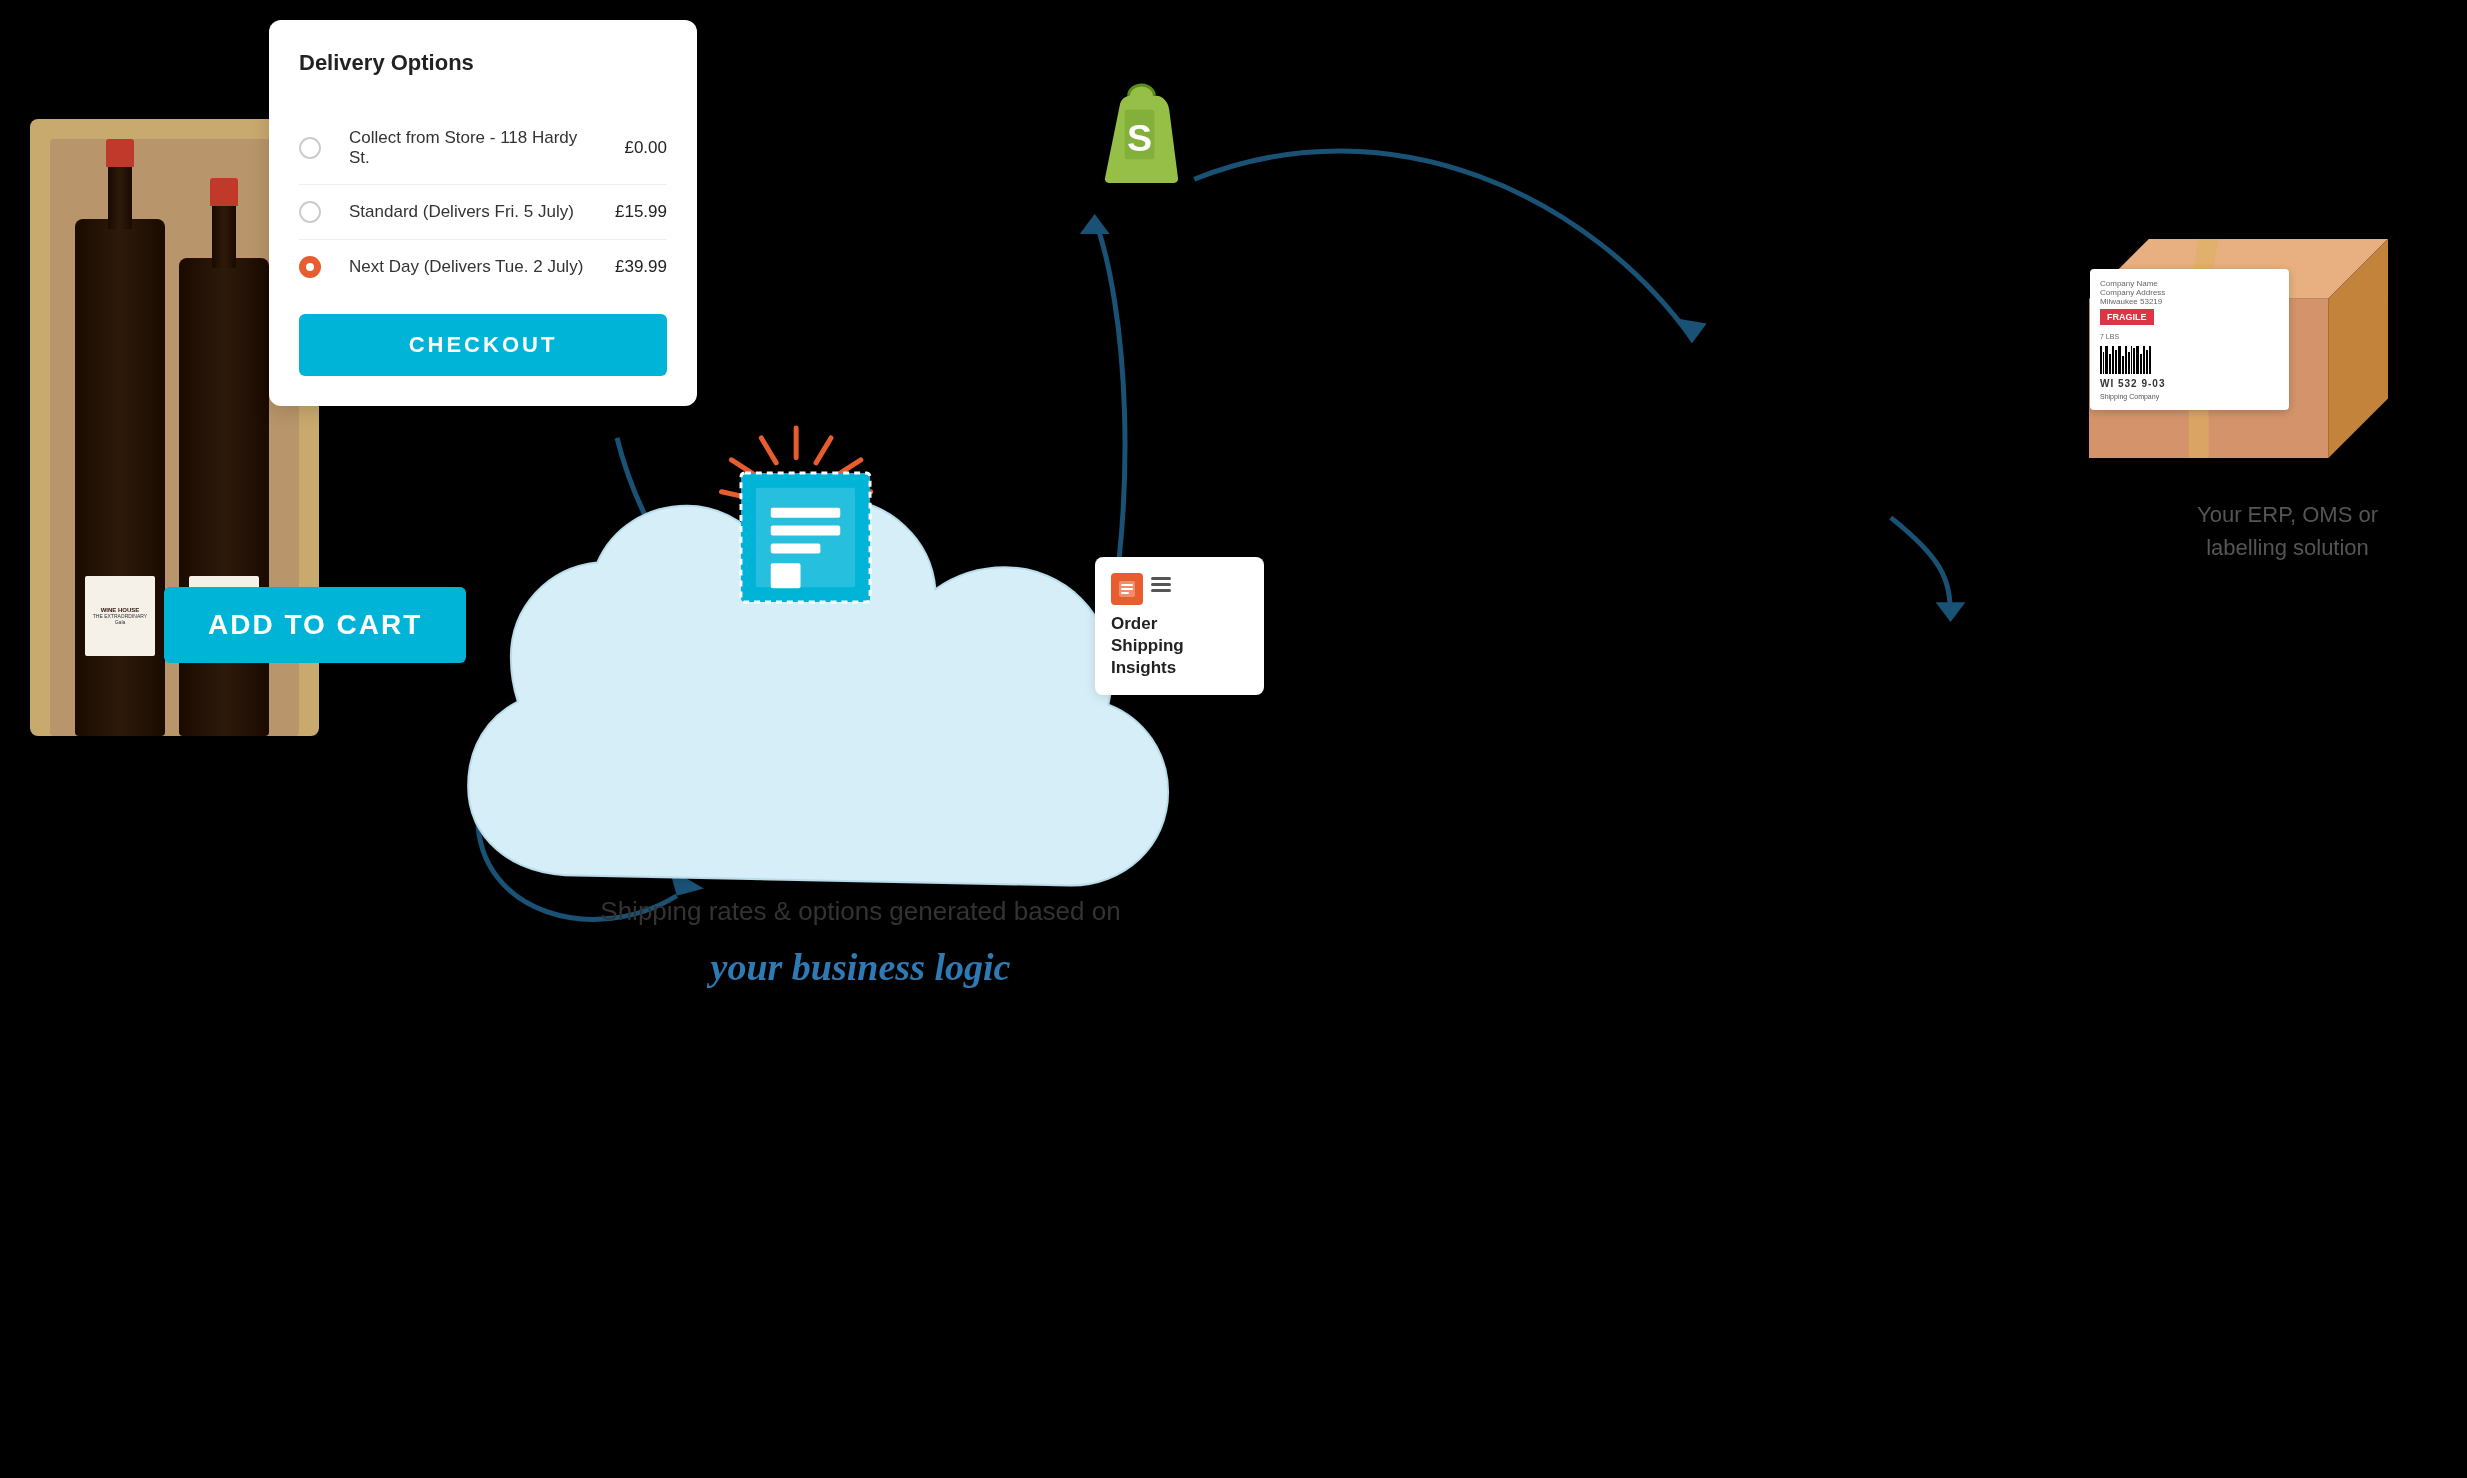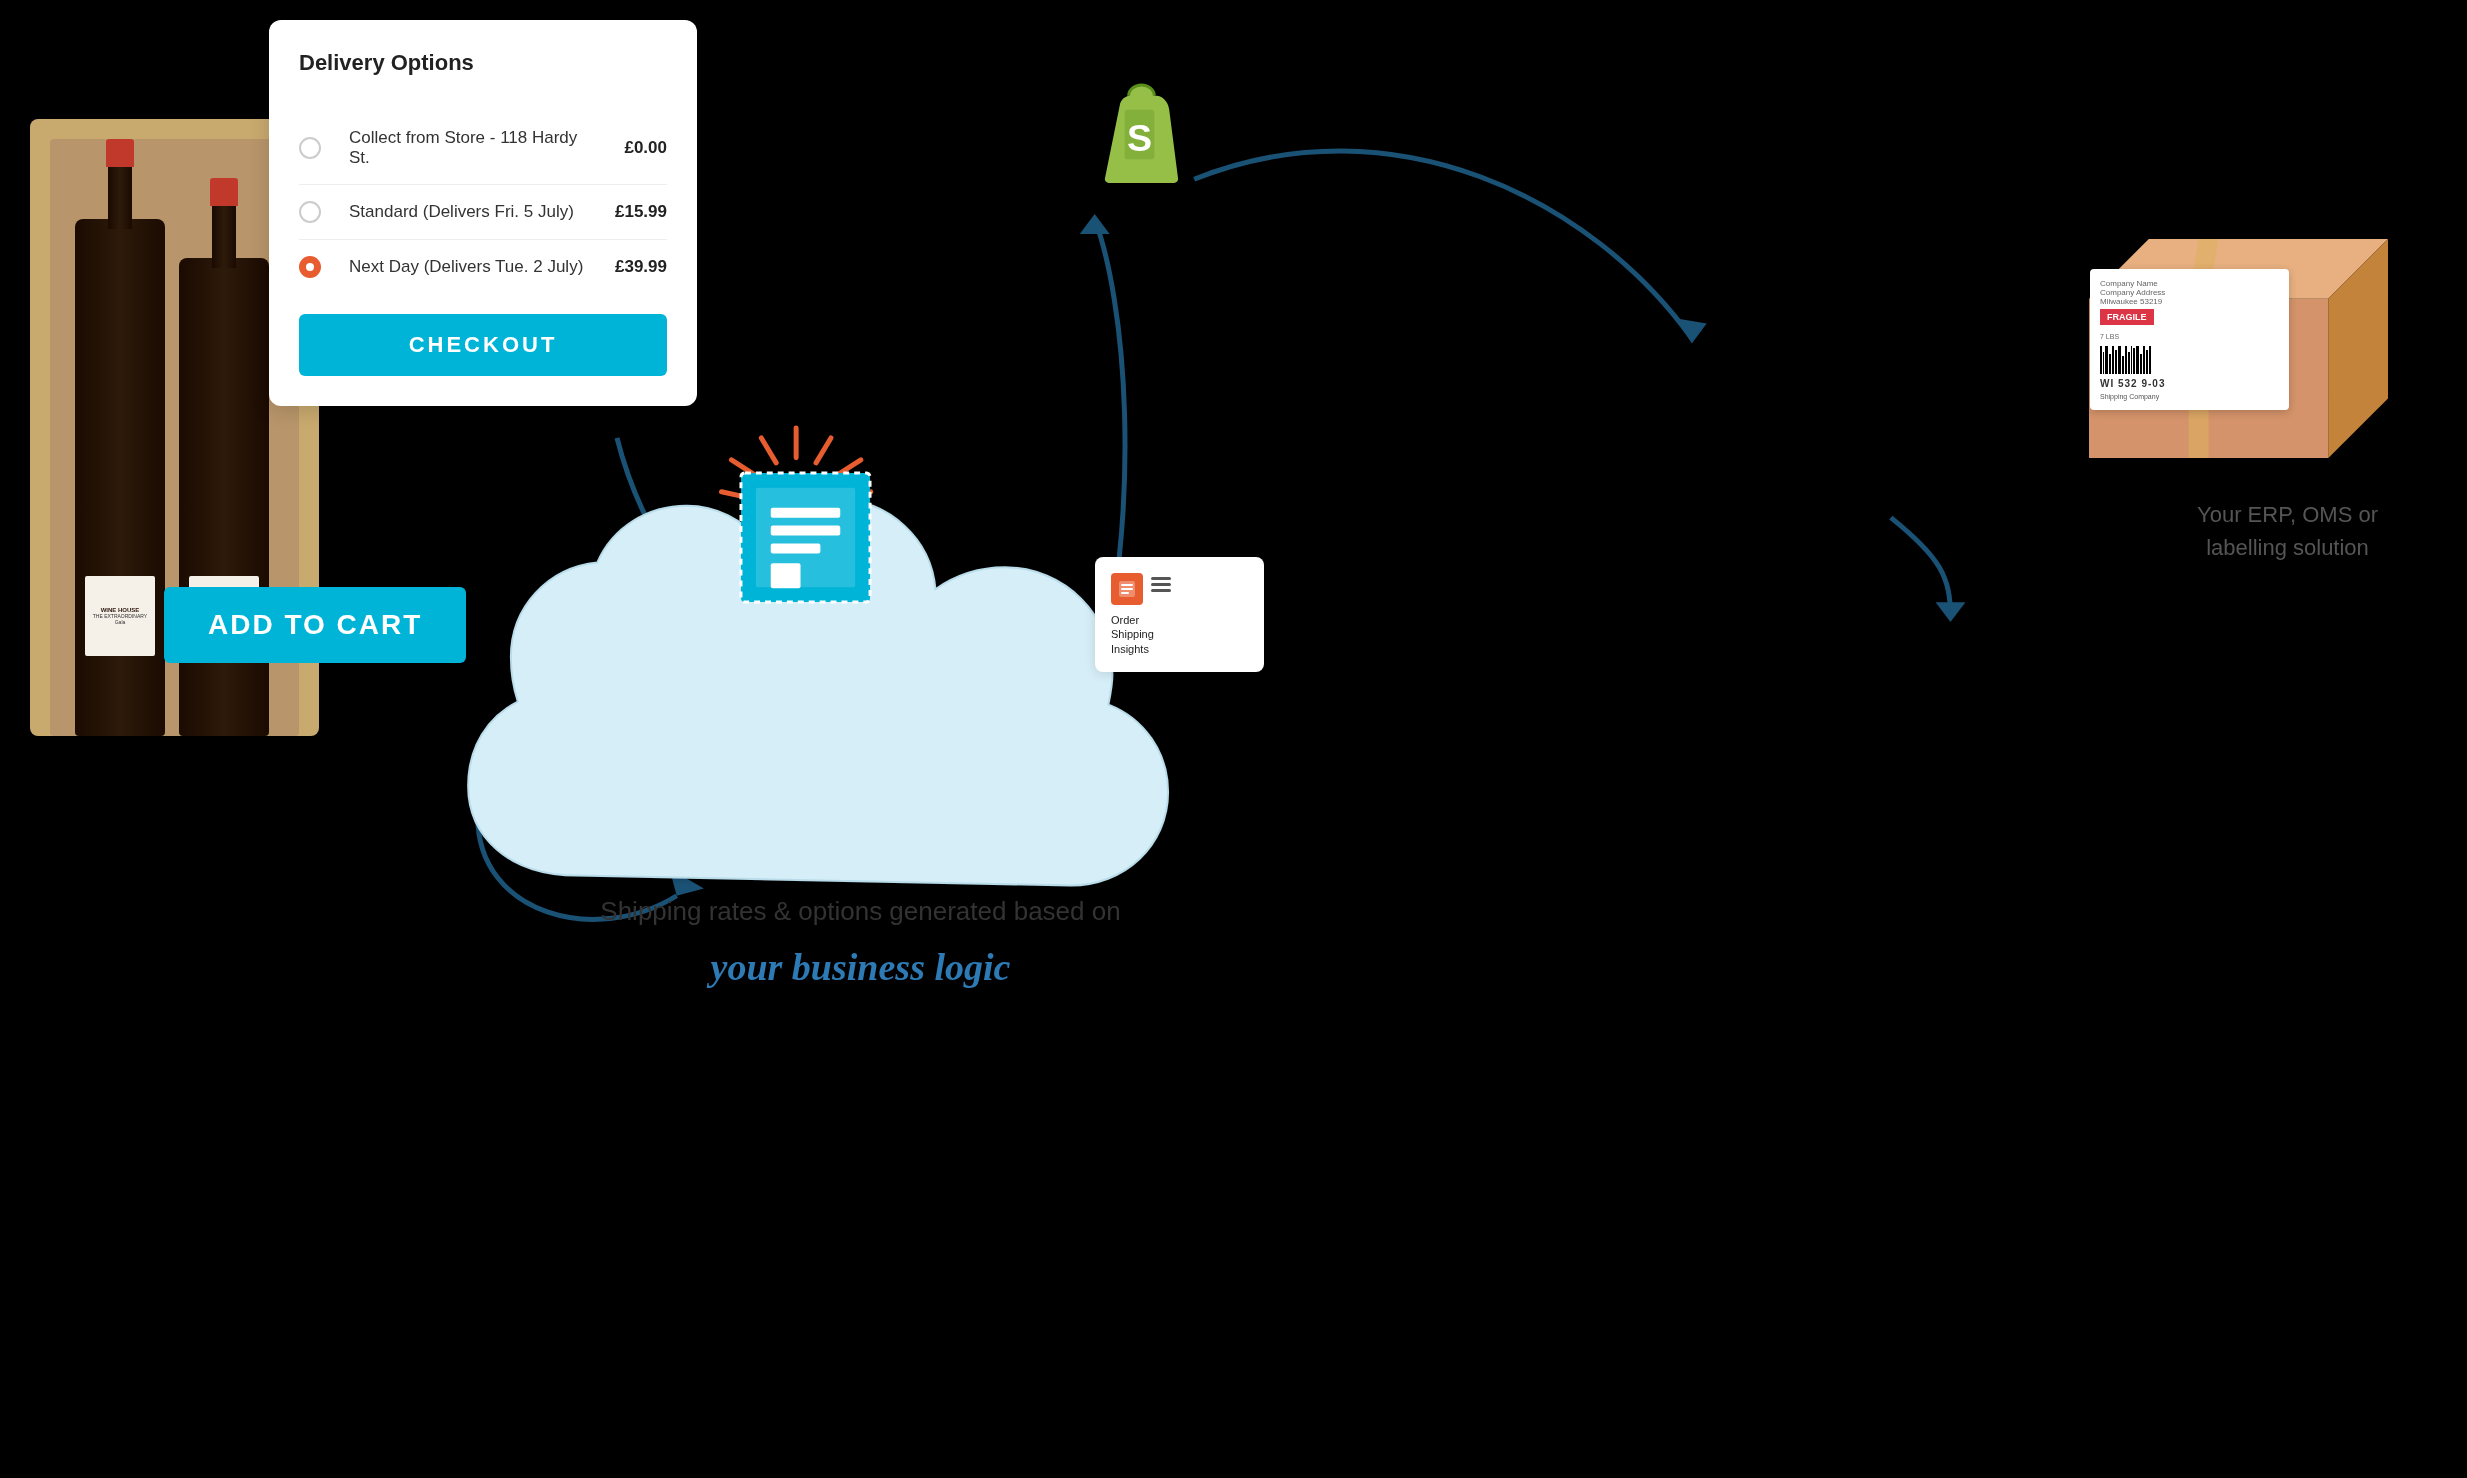--- a/index.html
+++ b/index.html
@@ -172,21 +172,21 @@
       border-radius: 50%;
       background: white;
     }
     .option-text {
       flex: 1;
       font-size: 17px;
       color: #333;
     }
     .option-price {
       font-size: 17px;
-      font-weight: 700;
+      font-weight: 400;
       color: #222;
     }
     .checkout-btn {
       margin-top: 20px;
       width: 100%;
       background: #00b4d8;
       color: white;
       font-weight: 900;
       font-size: 22px;
       letter-spacing: 3px;
@@ -278,22 +278,22 @@
       gap: 3px;
       margin-top: 4px;
     }
     .osi-menu-line {
       width: 20px;
       height: 3px;
       background: #555;
       border-radius: 2px;
     }
     .osi-title {
-      font-size: 11px;
-      font-weight: 400;
+      font-size: 17px;
+      font-weight: 700;
       color: #222;
       line-height: 1.3;
     }
 
     
     .shopify-logo {
       position: absolute;
       left: 1085px;
       top: 80px;
       width: 109px;

